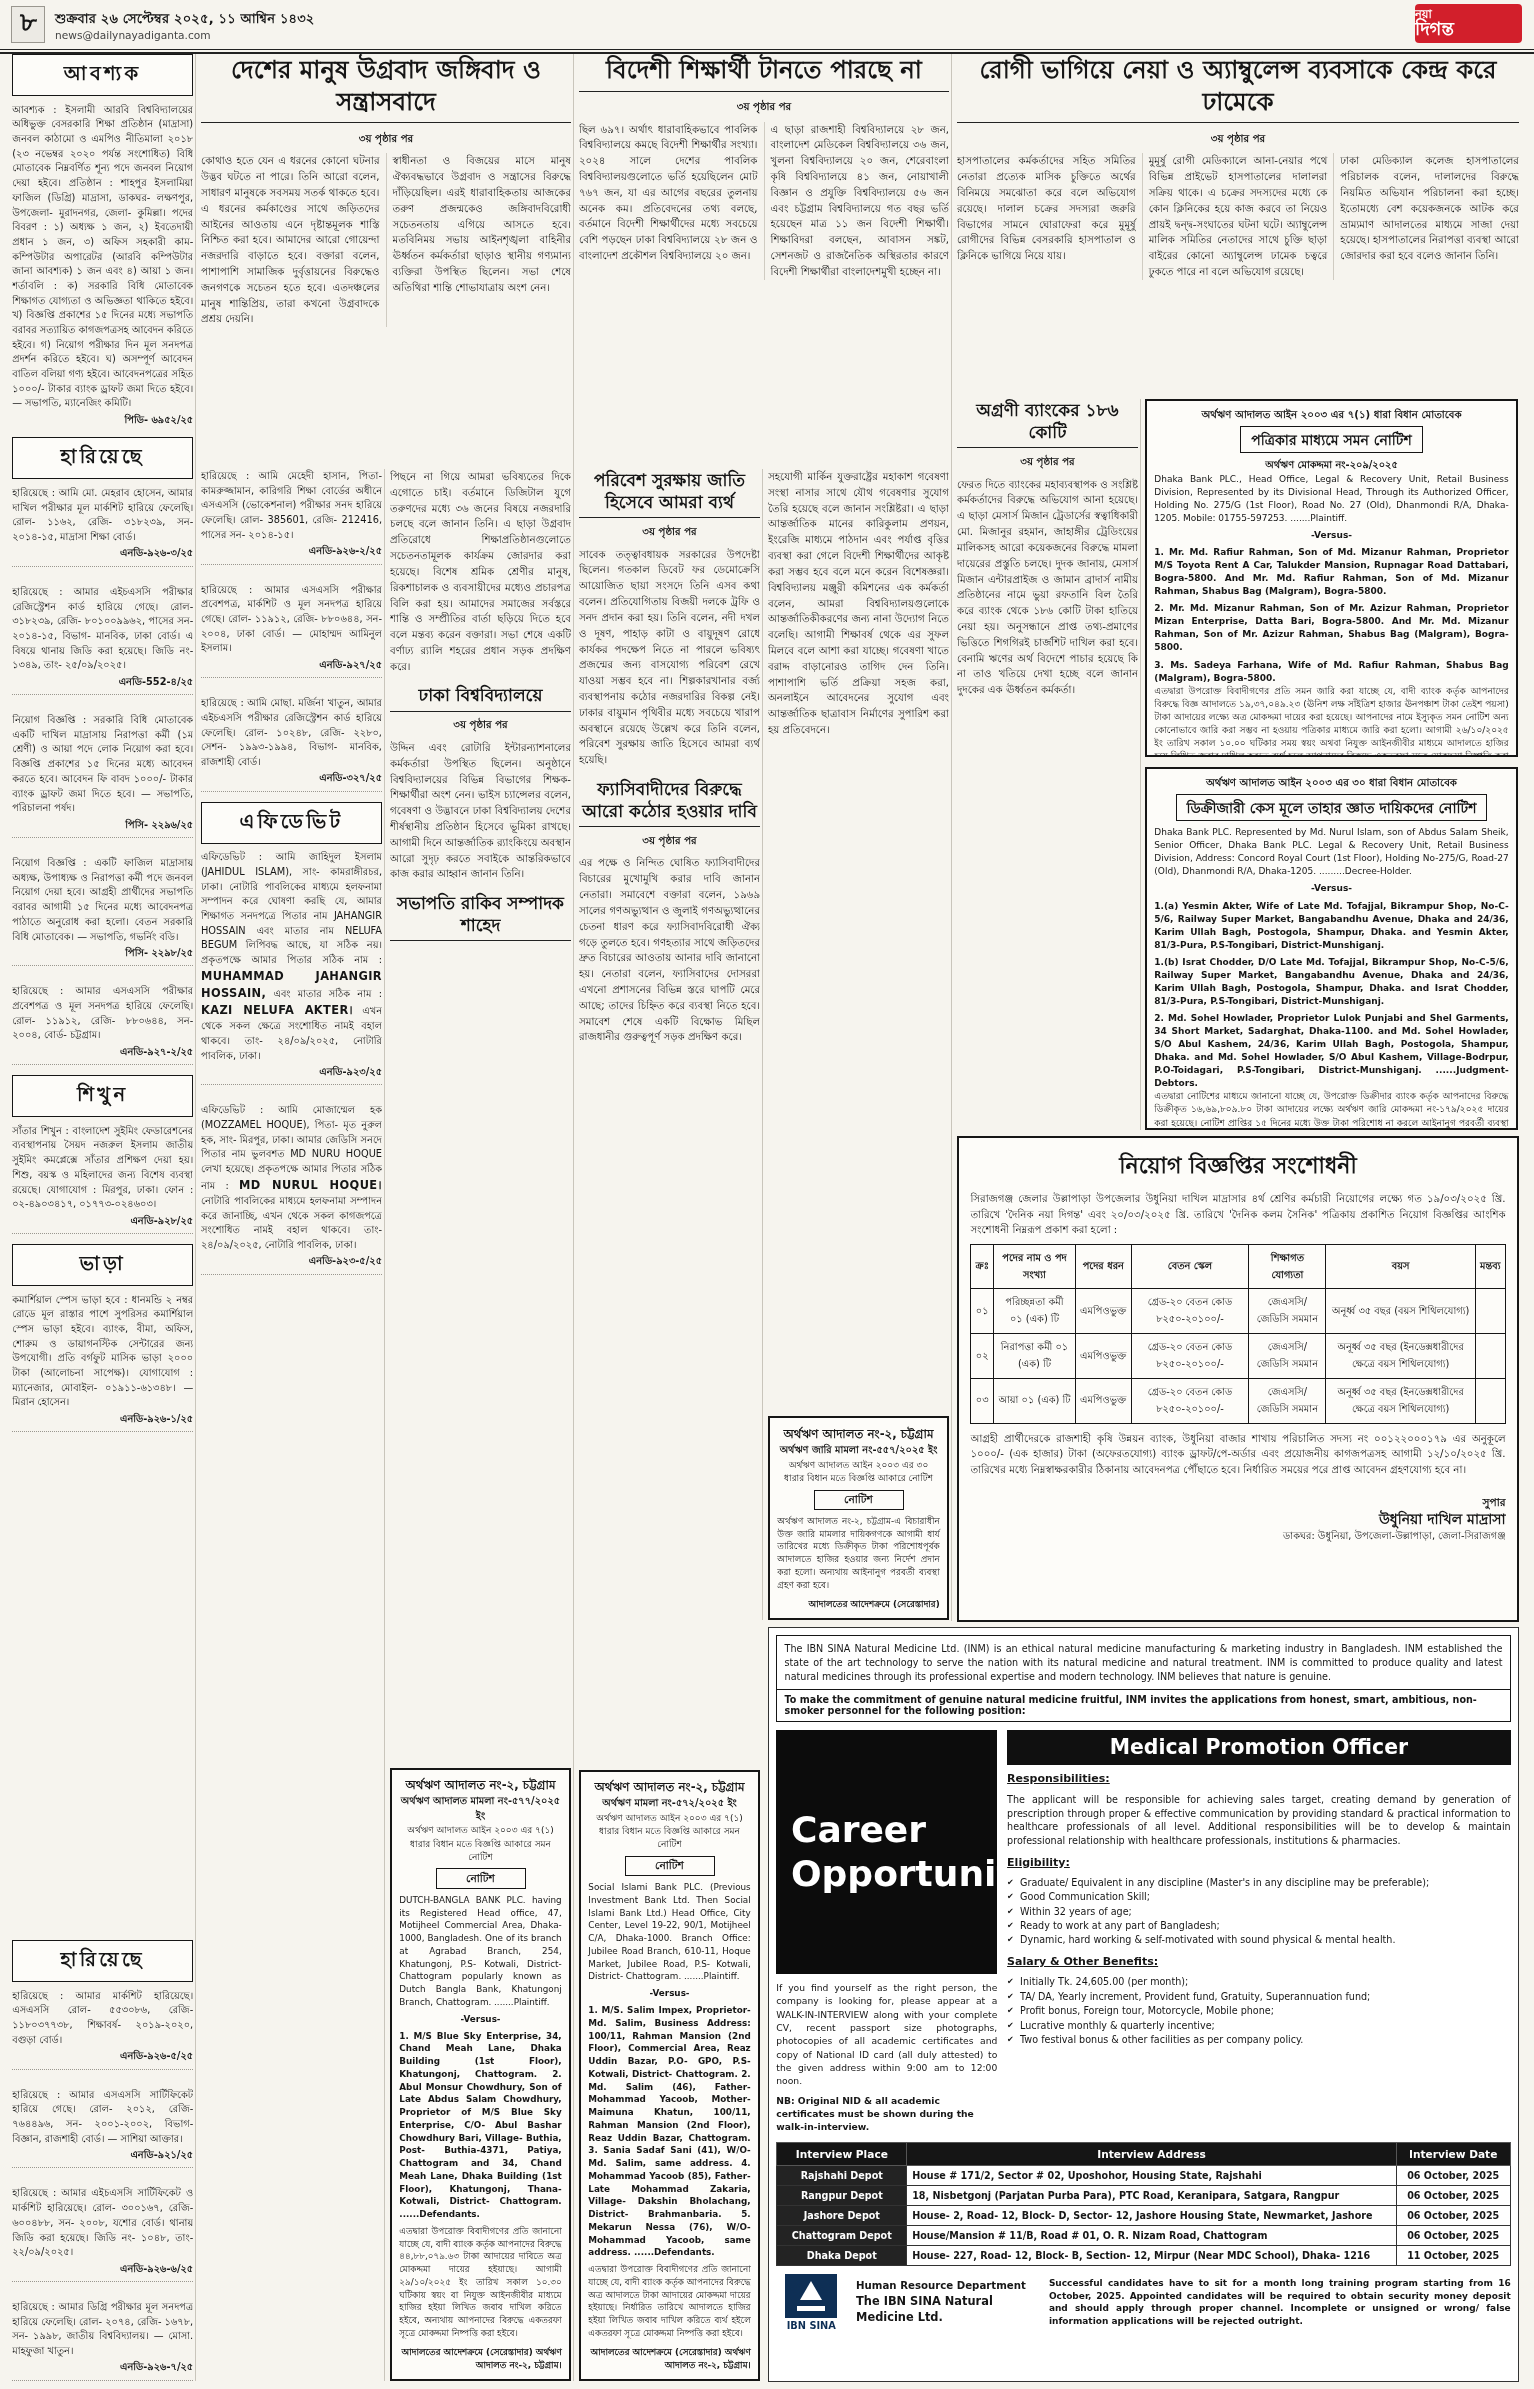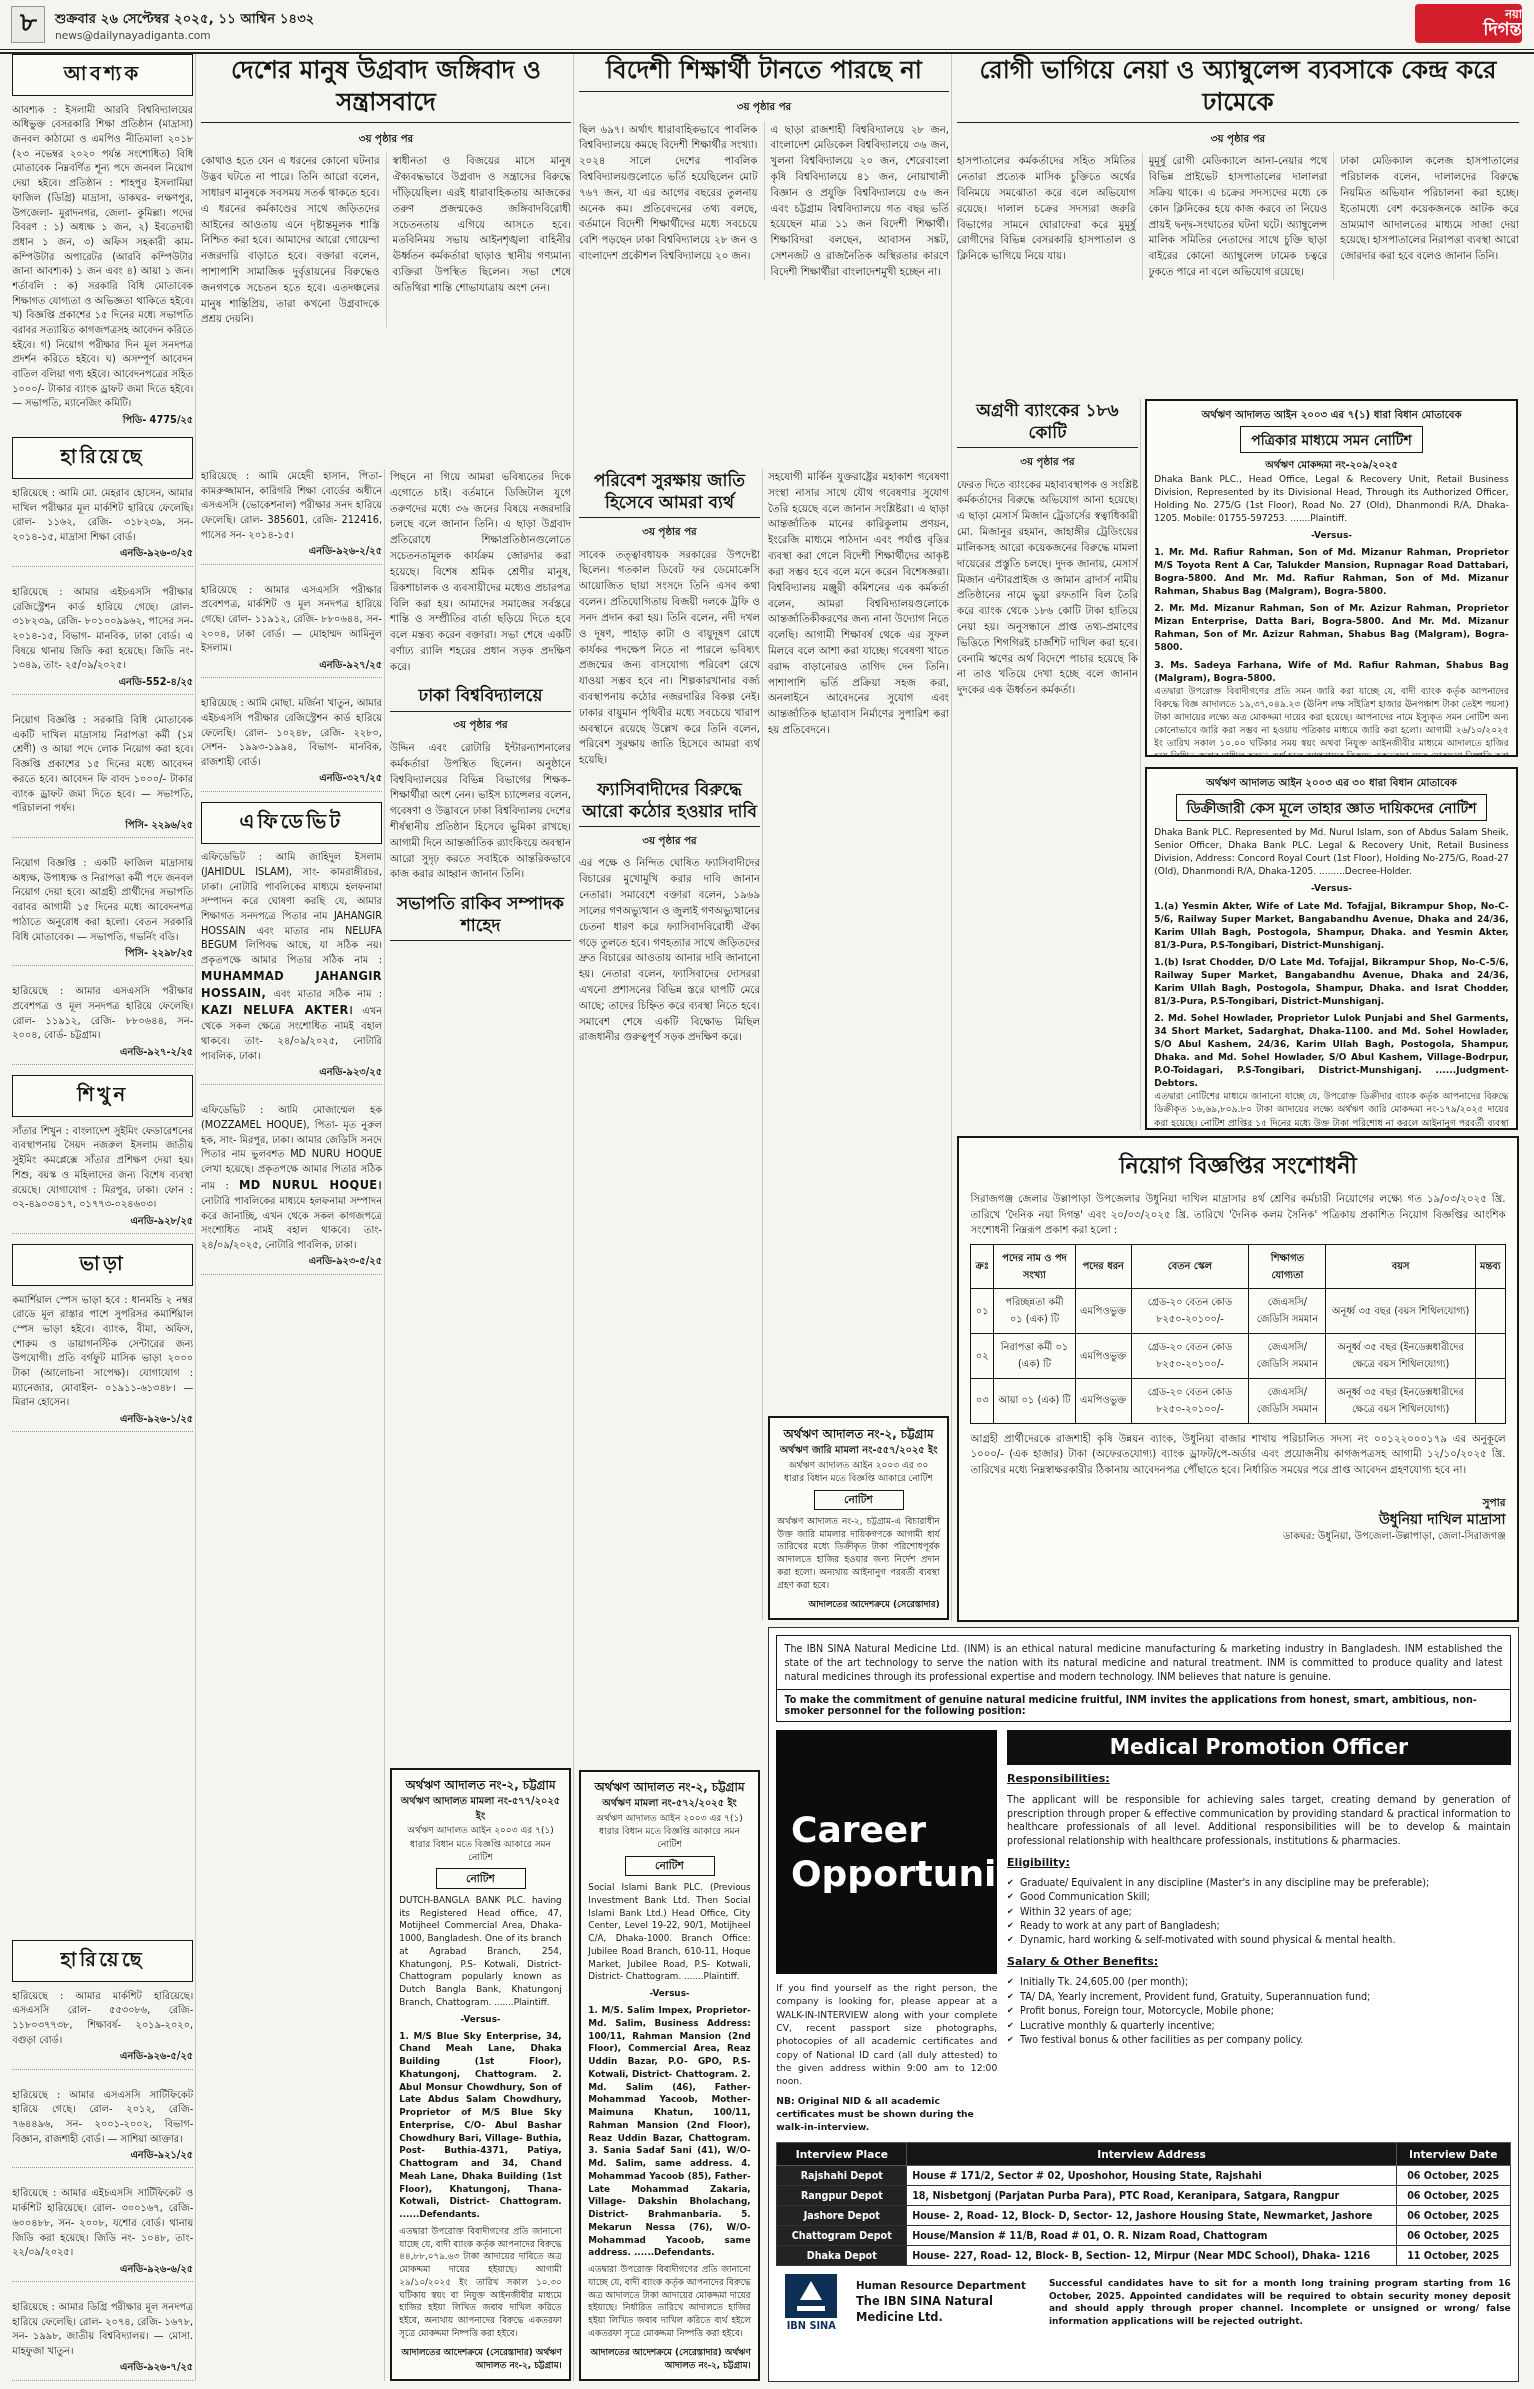--- a/index.html
+++ b/index.html
@@ -4,21 +4,21 @@
 <style>
 *{box-sizing:border-box;margin:0;padding:0}
 body{background:#7a7a7a;font-family:"DejaVu Sans","Liberation Sans",sans-serif}
 .page{position:relative;width:1535px;height:2389px;background:#f6f4ee;color:#161616;overflow:hidden;margin:0 auto}
 .divider{position:absolute;width:0.8px;background:#c9c5bb}
 
 .masthead{position:absolute;left:0;top:0;width:100%;height:49px}
 .pageno{position:absolute;left:11.4px;top:5.7px;width:34px;height:37px;background:#eceae4;border:0.8px solid #9a978f;display:flex;align-items:center;justify-content:center;font-size:26px;font-weight:bold}
 .dateline{position:absolute;left:55px;top:9px;font-size:13px;font-weight:bold;letter-spacing:0.2px}
 .email{position:absolute;left:55px;top:28.5px;font-size:10.6px;color:#444}
-.logo{position:absolute;right:13px;top:4.1px;width:107px;height:39px;background:#d21f2b;color:#fff;border-radius:4.1px;display:flex;flex-direction:column;align-items:flex-end;justify-content:center;line-height:1}
+.logo{position:absolute;right:13px;top:4.1px;width:107px;height:39px;background:#d21f2b;color:#fff;border-radius:4.1px;display:flex;flex-direction:column;align-items:flex-start;justify-content:center;line-height:1}
 .logo .l1{font-size:11.4px;font-weight:bold}
 .logo .l2{font-size:18px;font-weight:bold}
 .head-rule{position:absolute;left:0;top:49px;width:100%;height:4.9px;border-top:1.2px solid #222;border-bottom:2.4px solid #222}
 
 .stack{position:absolute;display:flex;flex-direction:column;gap:9.8px;overflow:hidden}
 .sec{display:flex;flex-direction:column;gap:6.5px}
 .sec-title{border:1.6px solid #161616;text-align:center;font-weight:bold;font-size:19.5px;padding:4.1px 0;letter-spacing:3.3px;background:#fdfcf9}
 .classified{font-size:9.8px;line-height:1.5;text-align:justify}
 .classified .ref{display:block;text-align:right;font-weight:bold;margin-top:1.6px}
 .items{display:flex;flex-direction:column;gap:18px}
@@ -114,21 +114,21 @@
   <div class="divider" style="left:573px;top:54px;height:2327px"></div>
   <div class="divider" style="left:762px;top:469px;height:1151px"></div>
   <div class="divider" style="left:951px;top:54px;height:1567px"></div>
   <div class="divider" style="left:1140px;top:399px;height:731px"></div>
 
   <div class="stack" style="left:12.2px;top:54px;width:181px;height:2327px">
     <div class="sec">
       <div class="sec-title">আবশ্যক</div>
       <div class="classified">
         <span>আবশ্যক : ইসলামী আরবি বিশ্ববিদ্যালয়ের অধিভুক্ত বেসরকারি শিক্ষা প্রতিষ্ঠান (মাদ্রাসা) জনবল কাঠামো ও এমপিও নীতিমালা ২০১৮ (২৩ নভেম্বর ২০২০ পর্যন্ত সংশোধিত) বিধি মোতাবেক নিম্নবর্ণিত শূন্য পদে জনবল নিয়োগ দেয়া হইবে। প্রতিষ্ঠান : শাহপুর ইসলামিয়া ফাজিল (ডিগ্রি) মাদ্রাসা, ডাকঘর- লক্ষণপুর, উপজেলা- মুরাদনগর, জেলা- কুমিল্লা। পদের বিবরণ : ১) অধ্যক্ষ ১ জন, ২) ইবতেদায়ী প্রধান ১ জন, ৩) অফিস সহকারী কাম-কম্পিউটার অপারেটর (আরবি কম্পিউটার জানা আবশ্যক) ১ জন এবং ৪) আয়া ১ জন। শর্তাবলি : ক) সরকারি বিধি মোতাবেক শিক্ষাগত যোগ্যতা ও অভিজ্ঞতা থাকিতে হইবে। খ) বিজ্ঞপ্তি প্রকাশের ১৫ দিনের মধ্যে সভাপতি বরাবর সত্যায়িত কাগজপত্রসহ আবেদন করিতে হইবে। গ) নিয়োগ পরীক্ষার দিন মূল সনদপত্র প্রদর্শন করিতে হইবে। ঘ) অসম্পূর্ণ আবেদন বাতিল বলিয়া গণ্য হইবে। আবেদনপত্রের সহিত ১০০০/- টাকার ব্যাংক ড্রাফট জমা দিতে হইবে। — সভাপতি, ম্যানেজিং কমিটি।</span>
-        <span class="ref">পিডি- 4775/২৫</span>
+        <span class="ref">পিডি- ৬৯৫২/২৫</span>
       </div>
     </div>
 
     <div class="sec">
       <div class="sec-title">হারিয়েছে</div>
       <div class="items">
 
           <div class="classified">
             <span>হারিয়েছে : আমি মো. মেহরাব হোসেন, আমার দাখিল পরীক্ষার মূল মার্কশিট হারিয়ে ফেলেছি। রোল- ১১৬২, রেজি- ৩১৮২৩৯, সন- ২০১৪-১৫, মাদ্রাসা শিক্ষা বোর্ড।</span>
             <span class="ref">এনডি-৯২৬-৩/২৫</span>

